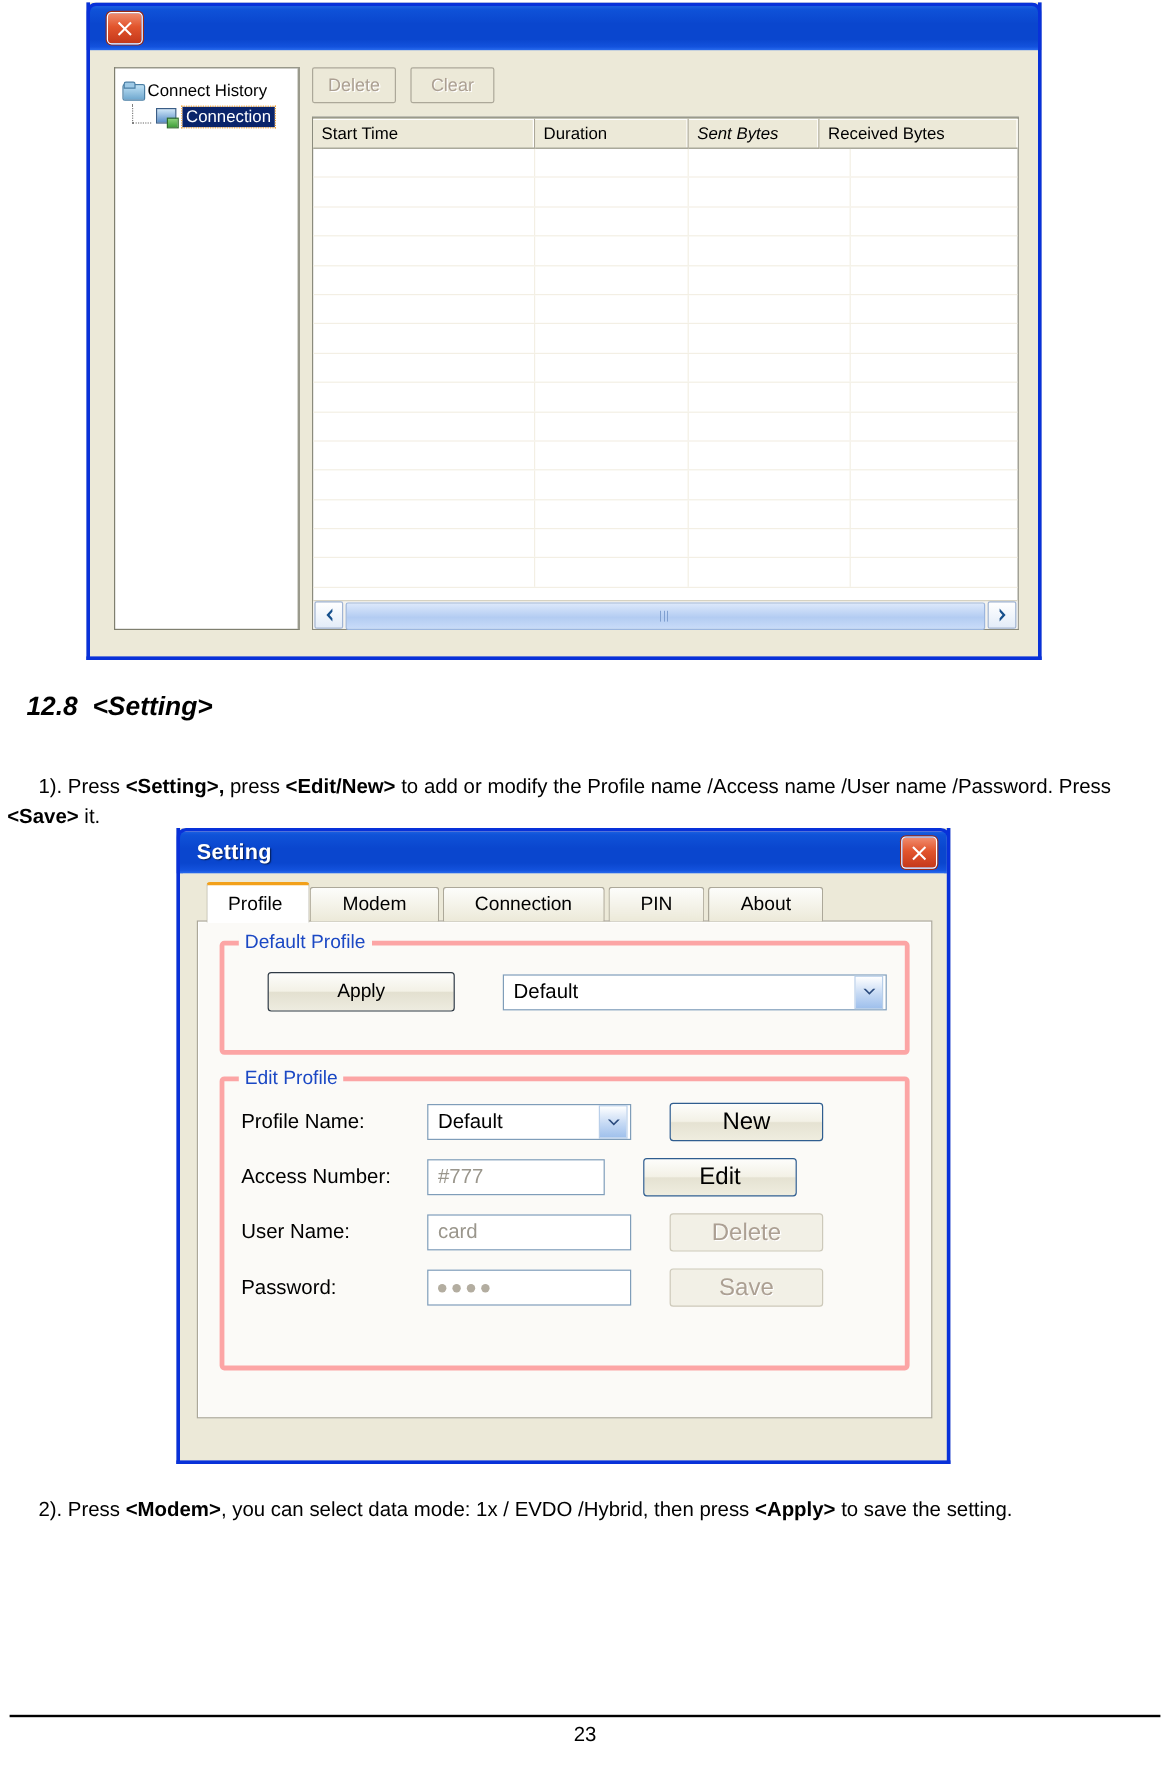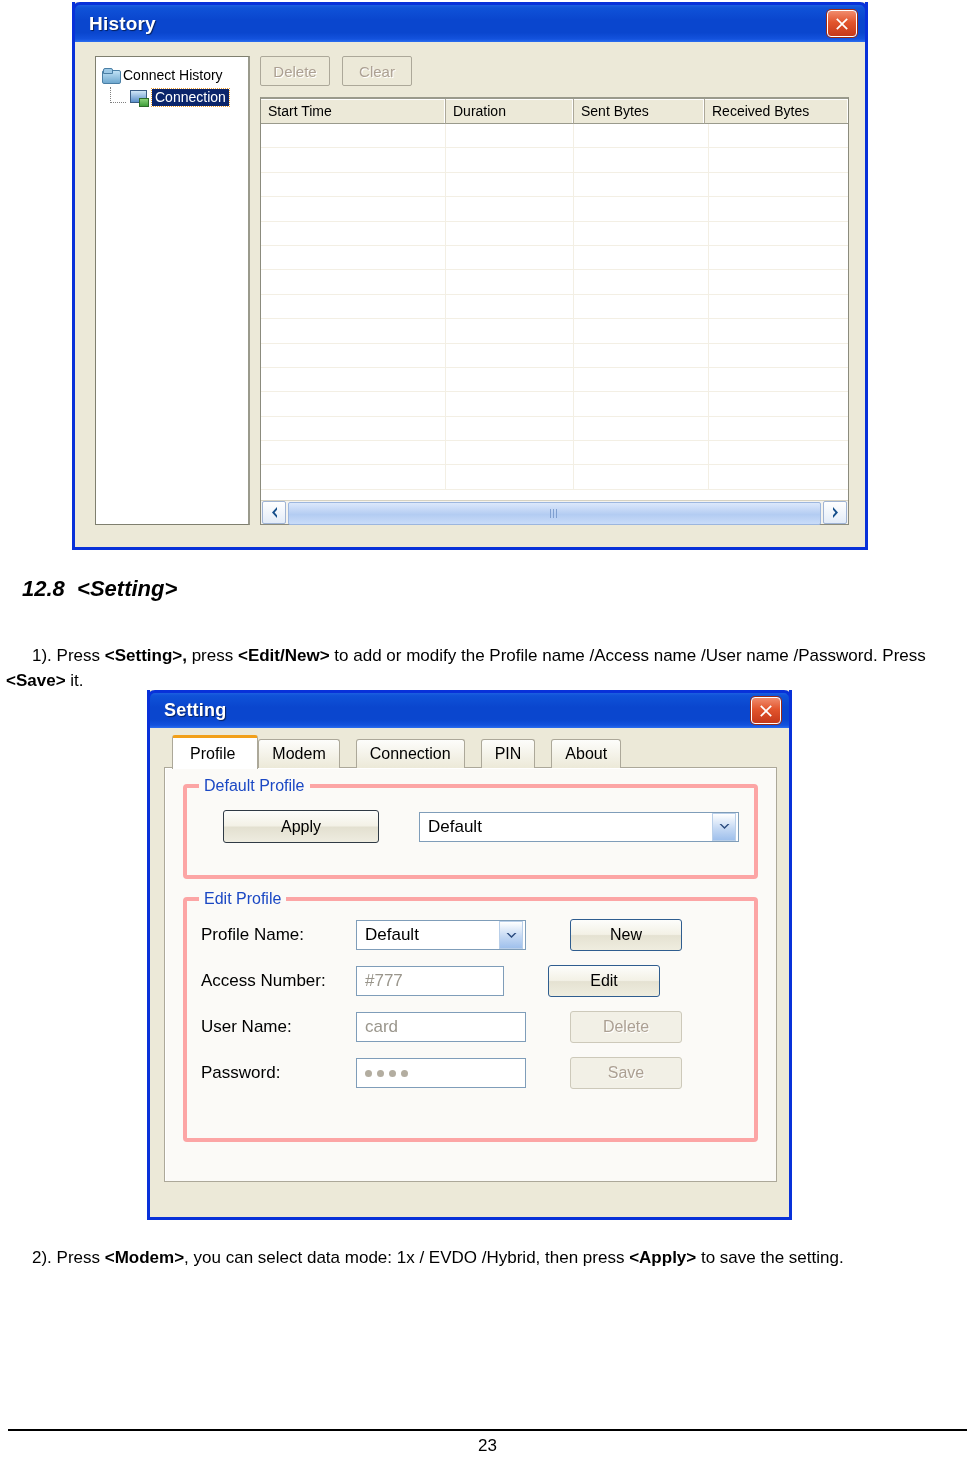--- a/index.html
+++ b/index.html
@@ -182,21 +182,21 @@
     box-shadow: inset -1px 0 0 #ffffff, inset 0 1px 0 #ffffff;
     font-size: 14px;
     display: flex;
     align-items: center;
     padding-left: 7px;
     box-sizing: border-box;
     background: #ece9d8;
   }
   .hcell.c0 { width: 185px; }
   .hcell.c1 { width: 128px; }
-  .hcell.c2 { width: 131px; }
+  .hcell.c2 { width: 109px; font-style: italic; }
   .hcell.c3 { flex: 1; border-right: none; }
   .list-rows { flex: 1; overflow: hidden; }
   .list-row {
     height: 24.4px;
     display: flex;
     border-bottom: 1px solid #f3efe4;
     box-sizing: border-box;
   }
   .list-row .rcell { box-sizing: border-box; }
   .rcell.c0 { width: 185px; border-right: 1px solid #f3efe4; }
@@ -269,29 +269,29 @@
   .tabstrip {
     display: flex;
     align-items: flex-end;
     height: 30px;
     padding-left: 8px;
     position: relative;
     z-index: 2;
   }
   .tab {
     height: 28px;
-    padding: 0 13px;
+    padding: 0 26px;
     background: linear-gradient(to bottom,#fdfdfb,#ece9d8);
     border: 1px solid #aca899;
     border-bottom: none;
     border-radius: 3px 3px 0 0;
     font-size: 16px;
     display: flex;
     align-items: center;
-    margin-right: 16px;
+    margin-right: 3px;
     cursor: pointer;
     color: #000;
   }
   .tab.active {
     height: 31px;
     background: #ffffff;
     border-top: 3px solid #f2a01a;
     padding: 0 22px 0 17px;
     margin-right: 0;
     margin-bottom: -1px;
@@ -376,24 +376,24 @@
   }
   .dots {
     display: flex; gap: 5px; align-items: center;
   }
   .dots span {
     width: 7px; height: 7px; border-radius: 50%;
     background: #b3ada0;
     display: block;
   }
   .side-btn {
-    width: 112px;
+    width: 128px;
     height: 32px;
-    margin-left: 44px;
-    font-size: 16px;
+    margin-left: 32px;
+    font-size: 20px;
     background: linear-gradient(to bottom,#fdfdfb 0%,#f3f1e6 48%,#e5e2d2 52%,#efeddf 100%);
     border: 1px solid #2f5d8f;
     border-radius: 3px;
     color: #000;
     font-family: "Liberation Sans", sans-serif;
     cursor: pointer;
     flex: none;
   }
   .side-btn.disabled {
     border: 1px solid #cdc9ba;
@@ -429,21 +429,20 @@
     width: 975px;
     text-align: center;
     font-size: 17px;
   }
 </style>
 </head>
 <body>
 
 <div id="history-window" class="xp-window">
   <div class="xp-titlebar">
-    <div class="xp-title">History</div>
     <div class="xp-close">
       <svg width="16" height="16" viewBox="0 0 16 16" aria-hidden="true">
         <path d="M3.4 2.2 L8 6.8 L12.6 2.2 L13.8 3.4 L9.2 8 L13.8 12.6 L12.6 13.8 L8 9.2 L3.4 13.8 L2.2 12.6 L6.8 8 L2.2 3.4 Z" fill="#ffffff"></path>
       </svg>
     </div>
   </div>
 
   <div class="history-body">
 
     <div class="tree-panel">

